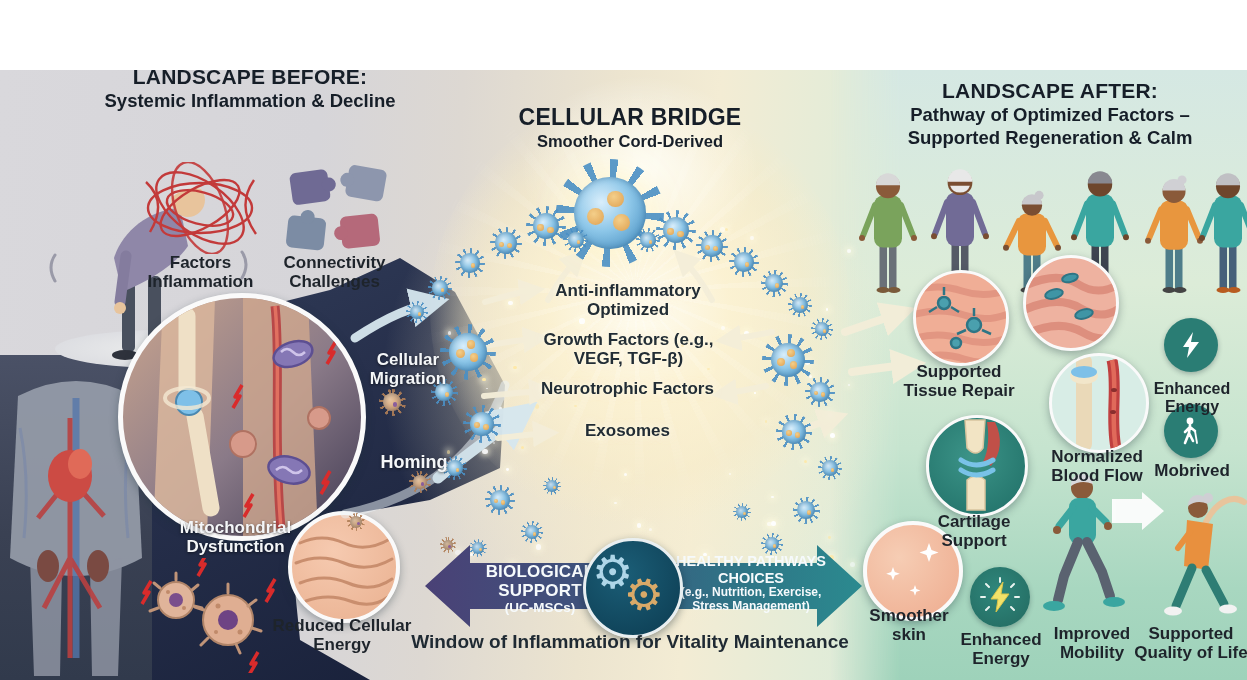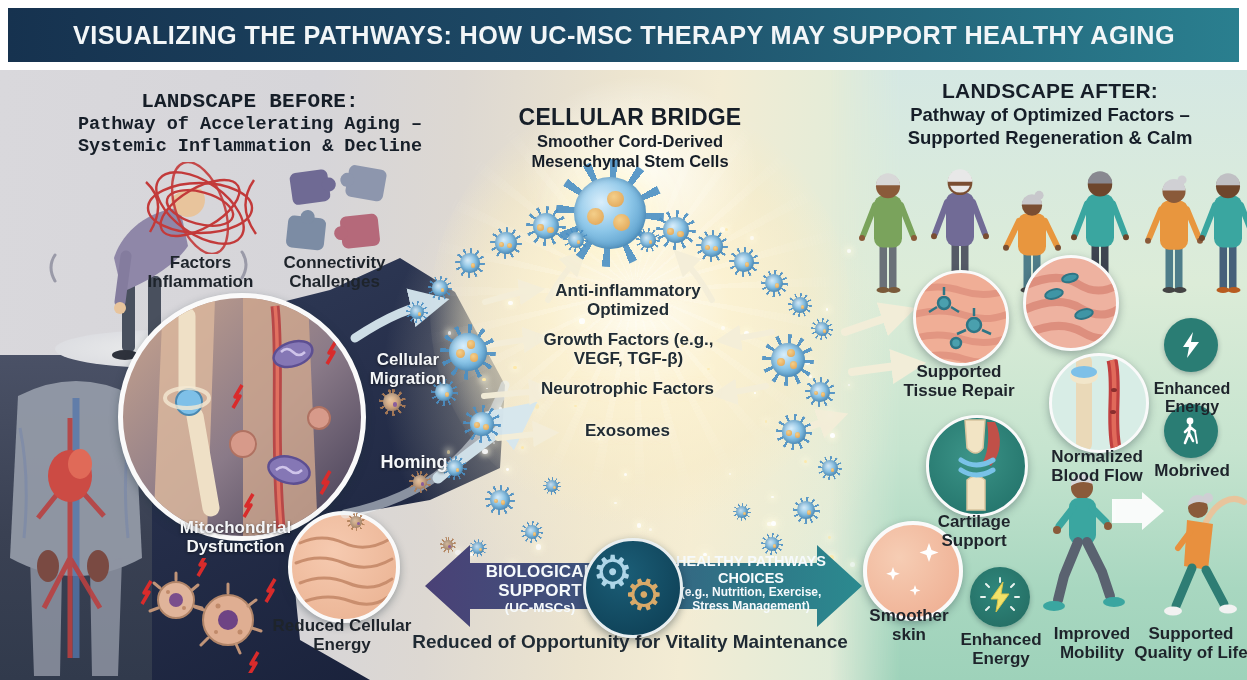--- a/index.html
+++ b/index.html
@@ -77,23 +77,20 @@
     clip-path:polygon(0 7px,30px 7px,30px 0,52px 19px,30px 38px,30px 31px,0 31px);
     filter:drop-shadow(0 2px 3px rgba(30,50,50,.25));}
   #platform{left:55px;top:330px;width:220px;height:38px;border-radius:50%;
     background:radial-gradient(ellipse,#eceded,#dddee2 70%,rgba(221,222,226,0));}
 </style>
 </head>
 <body>
 
 <div id="stage">
 
-  <div id="banner" class="abs">
-    <div class="t">VISUALIZING THE PATHWAYS: HOW UC-MSC THERAPY MAY SUPPORT HEALTHY AGING</div>
-  </div>
 
   <div id="base" class="abs"></div>
   <div id="rightpanel" class="abs"></div>
   <div id="leftdark" class="abs"></div>
   <div id="wedge" class="abs"></div>
   <div id="glow3" class="abs glow"></div>
   <div id="glow1" class="abs glow"></div>
   <div id="rays" class="abs"></div>
   <div id="glow2" class="abs glow"></div>
   <div id="sparkles" class="abs" style="left:0;top:0;width:1247px;height:680px">
@@ -708,29 +705,27 @@
   <div class="bat abs" style="left:652px;top:553px;width:198px;">
     <div style="font-size:14.5px;font-weight:800;line-height:1.15;">HEALTHY PATHWAYS CHOICES</div>
     <div style="font-size:12px;font-weight:700;">(e.g., Nutrition, Exercise,</div>
     <div style="font-size:12px;font-weight:700;">Stress Management)</div>
   </div>
   <div id="gearc" class="abs">
     <span class="gear" style="left:6px;top:8px;font-size:46px;color:#aed6e8;">⚙</span>
     <span class="gear" style="left:38px;top:32px;font-size:44px;color:#d9a968;transform:rotate(18deg);">⚙</span>
   </div>
 
-  <div class="hdr" style="left:55px;top:90px;width:390px;font-family:Liberation Mono, monospace;">
+  <div class="hdr" style="left:55px;top:65px;width:390px;">
     <div class="h1">LANDSCAPE BEFORE:</div>
-    <div class="h2">Pathway of Accelerating Aging –</div>
     <div class="h2">Systemic Inflammation &amp; Decline</div>
   </div>
   <div class="hdr" style="left:470px;top:104px;width:320px;">
     <div class="h1" style="font-size:23px;">CELLULAR BRIDGE</div>
     <div class="h2" style="font-size:16.5px;">Smoother Cord-Derived</div>
-    <div class="h2" style="font-size:16.5px;">Mesenchymal Stem Cells</div>
   </div>
   <div class="hdr" style="left:855px;top:79px;width:390px;">
     <div class="h1">LANDSCAPE AFTER:</div>
     <div class="h2">Pathway of Optimized Factors –</div>
     <div class="h2">Supported Regeneration &amp; Calm</div>
   </div>
 
   <div class="lbl" style="left:128px;top:253px;width:145px;">Factors Inflammation</div>
   <div class="lbl" style="left:262px;top:253px;width:145px;">Connectivity Challenges</div>
   <div class="lbl light" style="left:352px;top:350px;width:112px;">Cellular Migration</div>
@@ -743,15 +738,15 @@
   <div class="lbl factor" style="left:545px;top:421px;width:165px;">Exosomes</div>
   <div class="lbl" style="left:893px;top:362px;width:132px;">Supported Tissue Repair</div>
   <div class="lbl" style="left:1143px;top:380px;width:98px;font-size:16px;">Enhanced Energy</div>
   <div class="lbl" style="left:1037px;top:447px;width:120px;">Normalized Blood Flow</div>
   <div class="lbl" style="left:1137px;top:461px;width:110px;">Mobrived</div>
   <div class="lbl" style="left:913px;top:512px;width:122px;">Cartilage Support</div>
   <div class="lbl" style="left:853px;top:606px;width:112px;">Smoother skin</div>
   <div class="lbl" style="left:947px;top:630px;width:108px;">Enhanced Energy</div>
   <div class="lbl" style="left:1040px;top:624px;width:104px;">Improved Mobility</div>
   <div class="lbl" style="left:1133px;top:624px;width:116px;">Supported Quality of Life</div>
-  <div class="lbl" style="left:365px;top:631px;width:530px;font-size:19px;font-weight:800;color:#1f2a33;">Reduced of Opportunity for Vitality Maintenance</div>
+  <div class="lbl" style="left:365px;top:631px;width:530px;font-size:19px;font-weight:800;color:#1f2a33;">Window of Inflammation for Vitality Maintenance</div>
 
 </div>
 
 </body></html>

